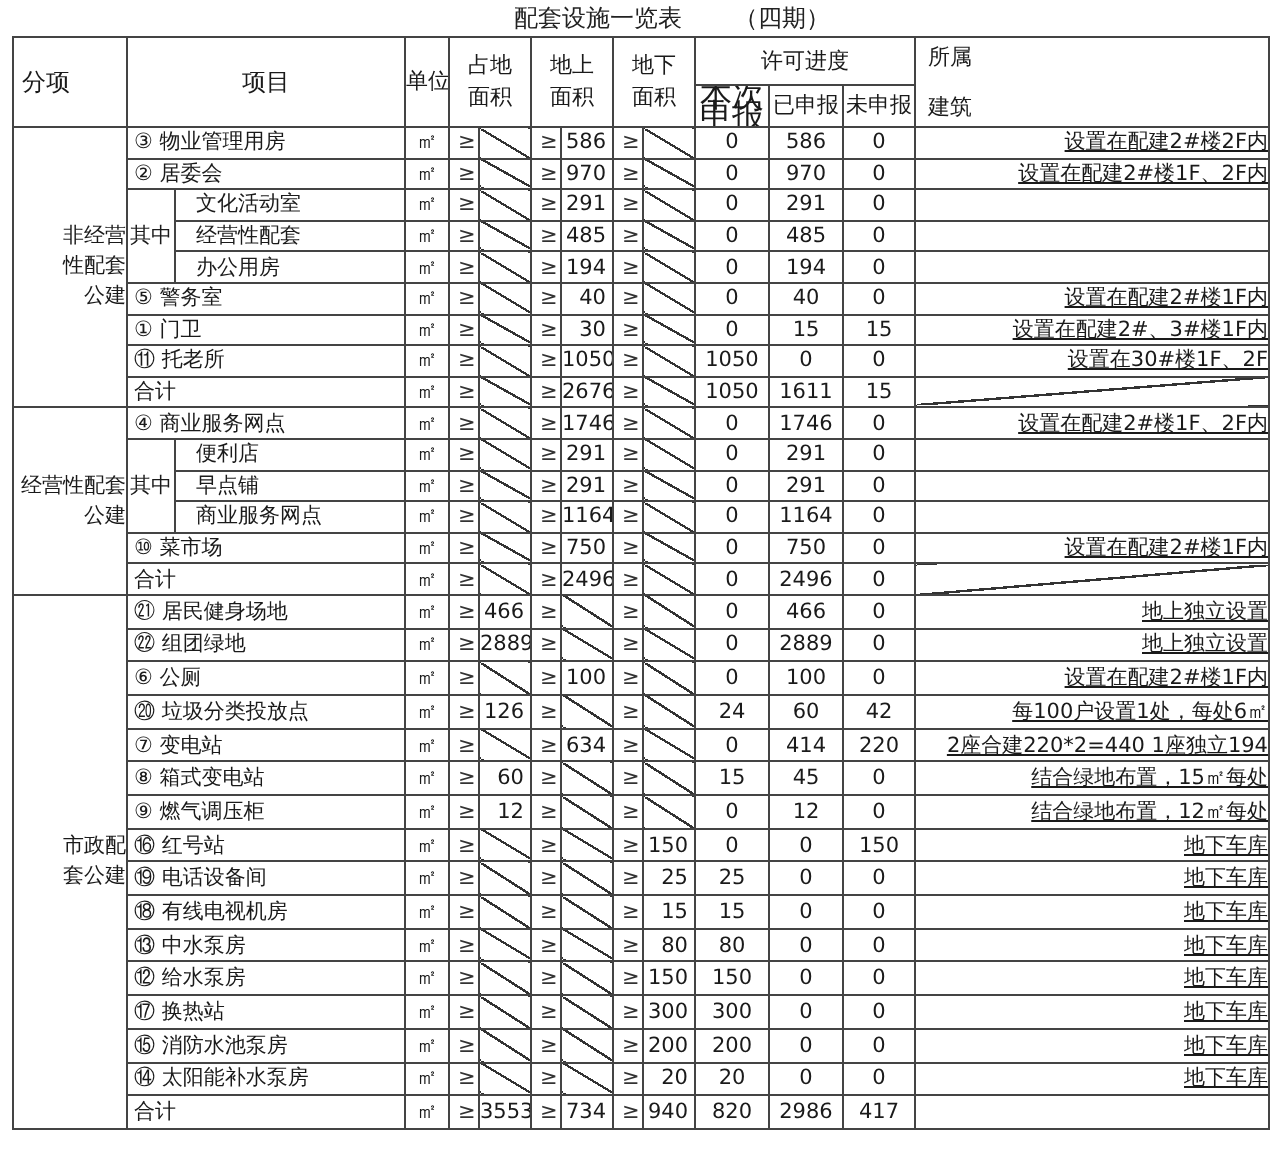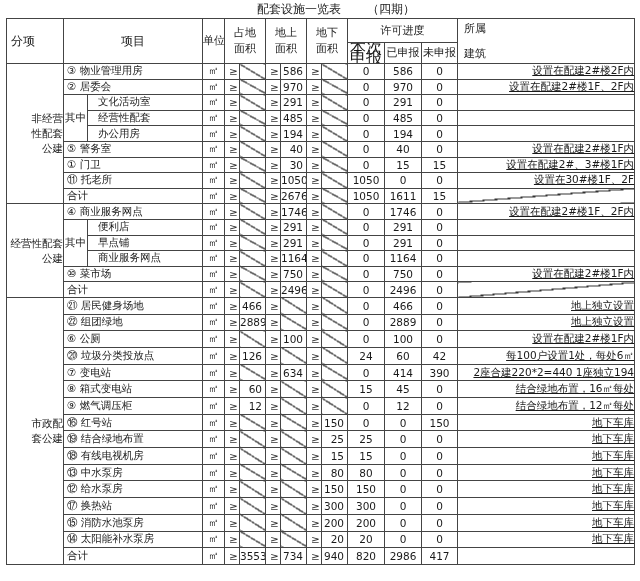--- a/index.html
+++ b/index.html
@@ -366,36 +366,36 @@
         <td colspan="2" class="item">⑦ 变电站</td>
         <td class="unit">㎡</td>
         <td class="ge">≥</td>
         <td class="diag"></td>
         <td class="ge">≥</td>
         <td class="num">634</td>
         <td class="ge">≥</td>
         <td class="diag"></td>
         <td class="numc">0</td>
         <td class="numc">414</td>
-        <td class="numc">390</td>
+        <td class="numc">220</td>
         <td class="note">2座合建220*2=440 1座独立194</td>
       </tr>
       <tr class="r r3">
         <td colspan="2" class="item">⑧ 箱式变电站</td>
         <td class="unit">㎡</td>
         <td class="ge">≥</td>
         <td class="num">60</td>
         <td class="ge">≥</td>
         <td class="diag"></td>
         <td class="ge">≥</td>
         <td class="diag"></td>
         <td class="numc">15</td>
         <td class="numc">45</td>
         <td class="numc">0</td>
-        <td class="note">结合绿地布置，16㎡每处</td>
+        <td class="note">结合绿地布置，15㎡每处</td>
       </tr>
       <tr class="r r3">
         <td colspan="2" class="item">⑨ 燃气调压柜</td>
         <td class="unit">㎡</td>
         <td class="ge">≥</td>
         <td class="num">12</td>
         <td class="ge">≥</td>
         <td class="diag"></td>
         <td class="ge">≥</td>
         <td class="diag"></td>
@@ -412,21 +412,21 @@
         <td class="ge">≥</td>
         <td class="diag"></td>
         <td class="ge">≥</td>
         <td class="num">150</td>
         <td class="numc">0</td>
         <td class="numc">0</td>
         <td class="numc">150</td>
         <td class="note">地下车库</td>
       </tr>
       <tr class="r r3">
-        <td colspan="2" class="item">⑲ 结合绿地布置</td>
+        <td colspan="2" class="item">⑲ 电话设备间</td>
         <td class="unit">㎡</td>
         <td class="ge">≥</td>
         <td class="diag"></td>
         <td class="ge">≥</td>
         <td class="diag"></td>
         <td class="ge">≥</td>
         <td class="num">25</td>
         <td class="numc">25</td>
         <td class="numc">0</td>
         <td class="numc">0</td>

